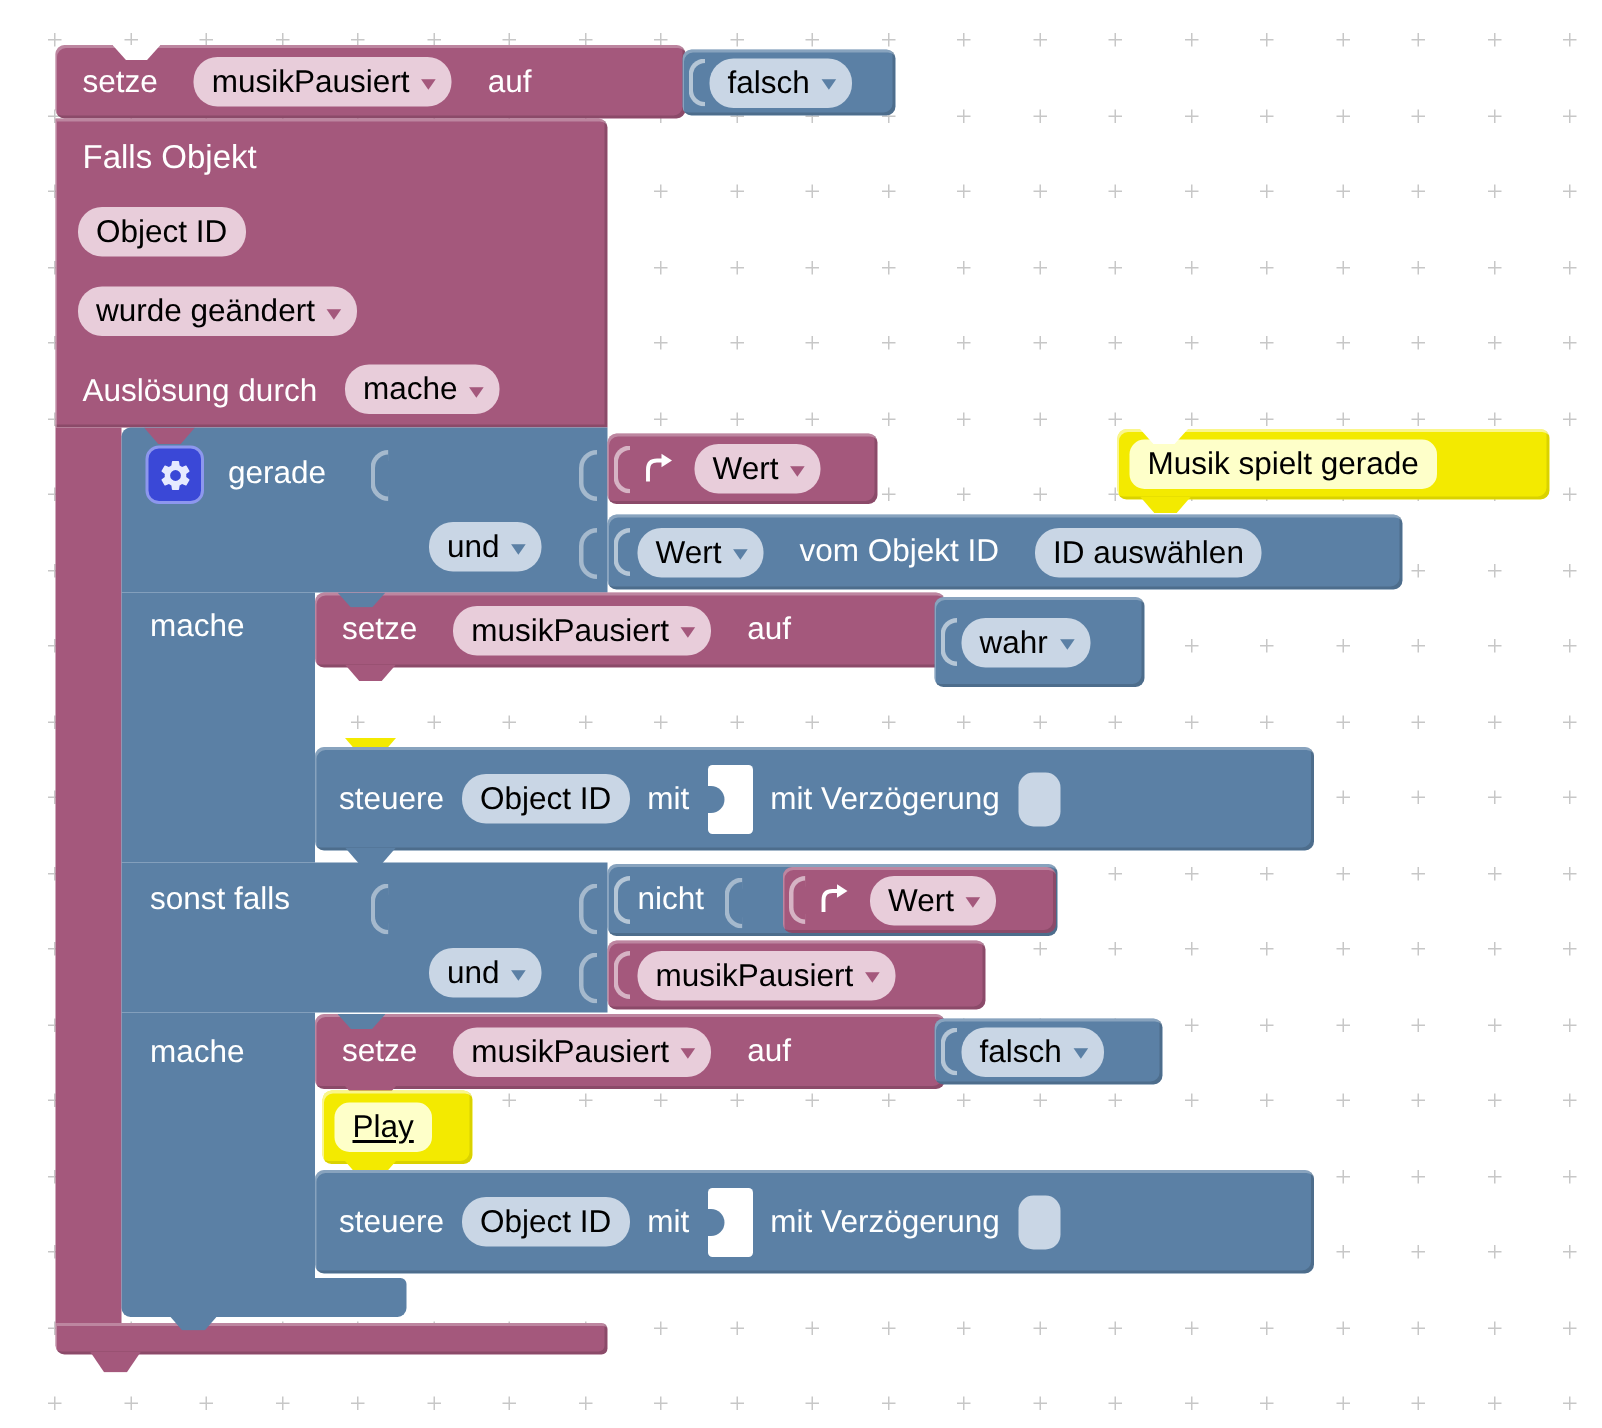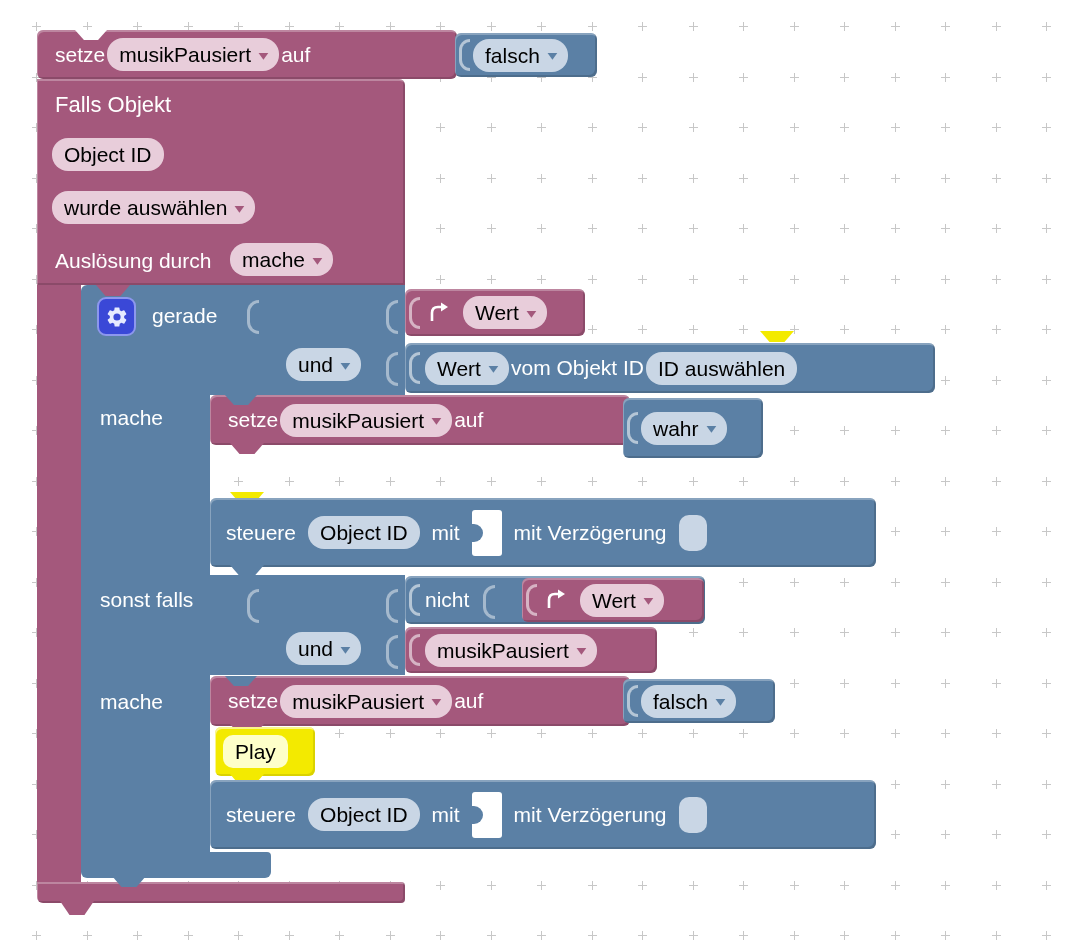--- a/index.html
+++ b/index.html
@@ -10,21 +10,21 @@
   .cross::after{content:"";position:absolute;left:4px;top:0;width:1px;height:9px;background:#c7c7c7;}
 
   .blk{position:absolute;box-sizing:border-box;color:#fff;}
   .purple{background:#a4587c;}
   .blue{background:#5b80a5;}
   .yellow{background:#f3ea00;color:#000;}
   .shade{box-shadow:inset 1px 2px 0 rgba(255,255,255,.28), inset -2px -2px 0 rgba(0,0,0,.15);}
   .yshade{box-shadow:inset 1px 2px 0 rgba(255,255,255,.55), inset -2px -2px 0 rgba(0,0,0,.10);}
   .r6{border-radius:6px;}
 
-  .row{display:flex;align-items:center;height:100%;gap:2px;padding:0 14px;}
+  .row{display:flex;align-items:center;height:100%;gap:24px;padding:0 14px;}
   .kw{font-size:21px;white-space:nowrap;}
   .lbl{position:absolute;font-size:21px;color:#fff;white-space:nowrap;}
 
   .field{display:inline-flex;align-items:center;gap:9px;border-radius:16px;padding:3px 12px;
          color:#000;font-size:21px;line-height:27px;white-space:nowrap;flex:none;justify-content:center;}
   .f-pink{background:#e8cdda;}
   .f-blue{background:#c9d6e5;}
   .f-yellow{background:#feffc9;border-radius:10px;}
   .caret{font-size:14px;line-height:1;transform:scaleX(1.4);}
   .c-purple{color:#a4587c;}
@@ -472,21 +472,21 @@
       </span>
     </div>
   </div>
 
   <div class="blk purple shade" style="left:37px;top:79px;width:368px;height:206px;border-radius:0 6px 0 0;">
     <div class="lbl" style="left:18px;top:13px;font-size:22px;">Falls Objekt</div>
     <span class="field f-pink" style="position:absolute;left:15px;top:59px;">
       <span>Object ID</span>
     </span>
     <span class="field f-pink" style="position:absolute;left:15px;top:112px;">
-      <span>wurde auswählen</span>
+      <span>wurde geändert</span>
       <span class="caret c-purple">▾</span>
     </span>
     <div class="lbl" style="left:18px;top:170px;">Auslösung durch</div>
     <span class="field f-pink" style="position:absolute;left:193px;top:164px;">
       <span>mache</span>
       <span class="caret c-purple">▾</span>
     </span>
   </div>
   <div class="blk purple" style="left:37px;top:285px;width:44px;height:597px;"></div>
   <div class="blk purple shade" style="left:37px;top:882px;width:368px;height:21px;border-radius:0 4px 4px 6px;"></div>
@@ -536,20 +536,28 @@
         <span>Wert</span>
         <span class="caret c-blue">▾</span>
       </span>
       <span class="kw">vom Objekt ID</span>
       <span class="field f-blue">
         <span>ID auswählen</span>
       </span>
     </div>
   </div>
 
+  <div class="blk yellow yshade r6" style="left:745px;top:286px;width:288px;height:47px;">
+    <div class="notch" style="left:15px;background:#ffffff;"></div>
+    <div class="row" style="padding:0 8px;">
+      <span class="field f-yellow">
+        <span>Musik spielt gerade</span>
+      </span>
+    </div>
+  </div>
   <div class="tab yellow" style="left:760px;top:331px;height:11px;"></div>
 
   <div class="lbl" style="left:100px;top:406px;">mache</div>
 
   <div class="blk purple shade r6" style="left:210px;top:395px;width:420px;height:50px;">
     <div class="notch" style="left:15px;background:#5b80a5;"></div>
     <div class="row pad-indent">
       <span class="kw">setze</span>
       <span class="field f-pink">
         <span>musikPausiert</span>
@@ -644,21 +652,21 @@
     <div class="row" style="padding-left:18px;">
       <span class="field f-blue">
         <span>falsch</span>
         <span class="caret c-blue">▾</span>
       </span>
     </div>
   </div>
 
   <div class="tab purple" style="left:230px;top:724px;height:11px;"></div>
   <div class="blk yellow yshade r6" style="left:215px;top:727px;width:100px;height:49px;">
-    <div class="row" style="padding:0 8px;">
+    <div class="row" style="padding:0 8px;text-decoration:underline;">
       <span class="field f-yellow">
         <span>Play</span>
       </span>
     </div>
   </div>
   <div class="tab yellow" style="left:230px;top:774px;height:11px;"></div>
 
   <div class="blk blue shade r6" style="left:210px;top:780px;width:666px;height:69px;">
     <div class="row" style="padding-left:16px;gap:12px;">
       <span class="kw">steuere</span>

